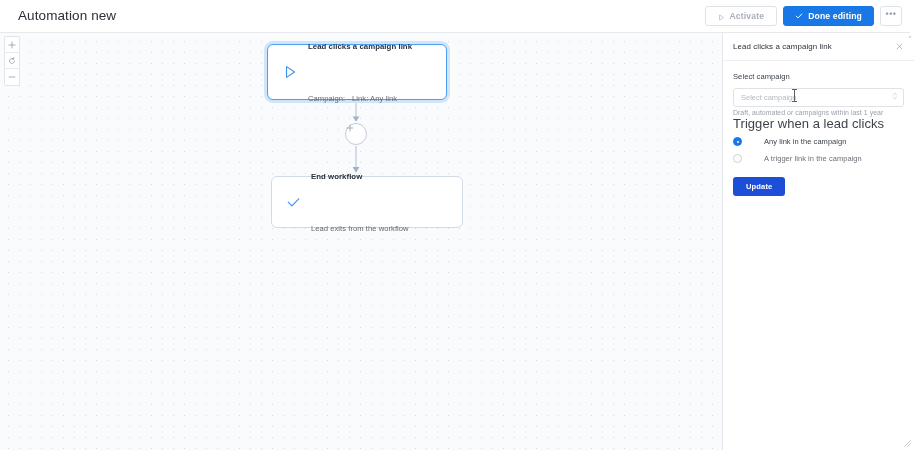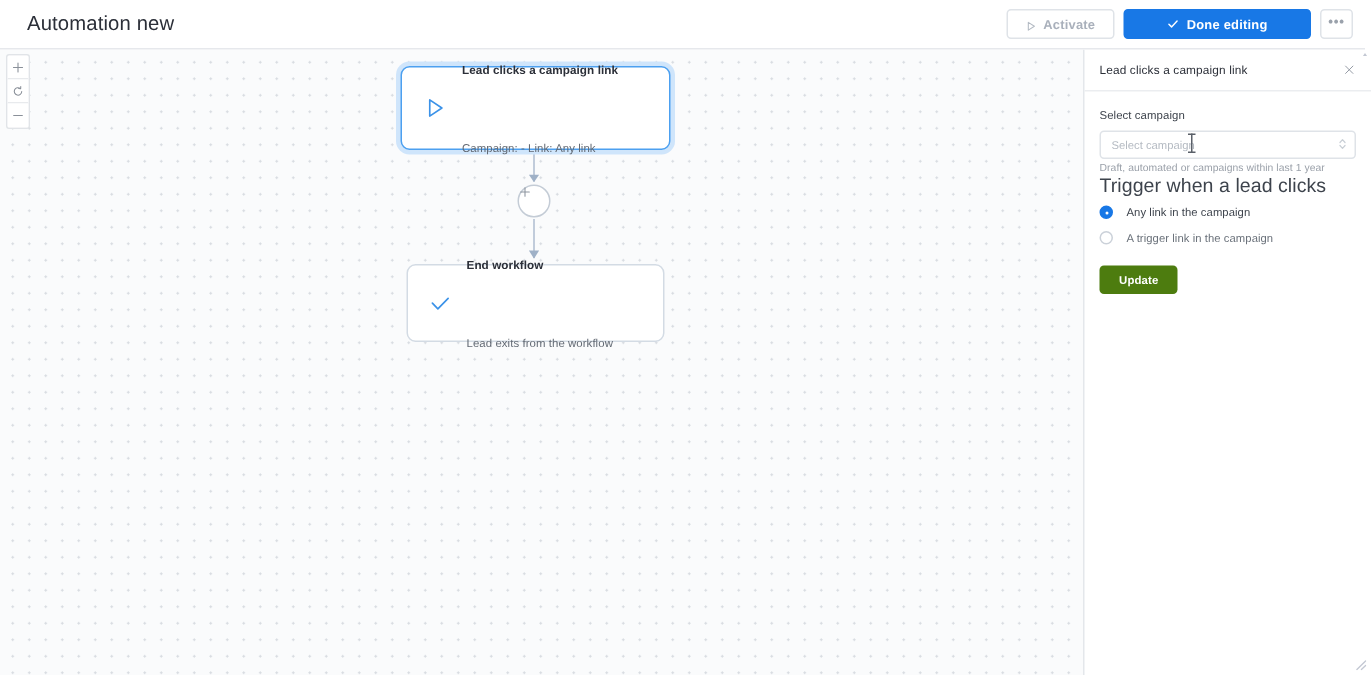--- a/index.html
+++ b/index.html
@@ -35,21 +35,21 @@
     gap: 5px; height: 20px; border-radius: 3px;
     font-size: 8.6px; font-weight: 600; letter-spacing: .15px;
     cursor: pointer; white-space: nowrap; user-select: none;
   }
   .btn-activate {
     padding: 0 12px; background: #fff; color: #a9b0bb;
     border: 1px solid #dfe3e8;
     text-align: right;
   }
   .btn-done {
-    padding: 0 28px; background: #1878e6; color: #fff; border: 1px solid #1878e6;
+    padding: 0 11px; background: #1878e6; color: #fff; border: 1px solid #1878e6;
   }
   .btn-more {
     width: 22px; height: 20px; background: #fff; border: 1px solid #dfe3e8;
     color: #9aa1ab; font-size: 9px; letter-spacing: .5px; line-height: 4px;
     padding-bottom: 4px;
   }
   .ico-play { width: 7px; height: 7px; display: block; }
   .ico-check { width: 8px; height: 8px; display: block; }
 
   
@@ -104,21 +104,21 @@
   
   #node-addtrigger {
     left: 468px; top: 11px; width: 172px; height: 56px;
     border: 1px dashed #c7cdd5; background: #fdfdfe;
   }
   #node-addtrigger .node-icon svg { width: 16px; height: 16px; }
   #node-addtrigger .node-title { color: #2b2f38; }
 
   
   #node-end {
-    left: 271px; top: 143px; width: 172px; height: 52px;
+    left: 271px; top: 143px; width: 192px; height: 52px;
     border-color: #d3dbe4;
   }
   #node-end .node-icon svg { width: 15px; height: 15px; }
 
   
   .connector { position: absolute; left: 338px; top: 67px; width: 36px; height: 76px; }
   .connector svg { position: absolute; inset: 0; width: 36px; height: 76px; }
   .plus-node {
     position: absolute; left: 7px; top: 23px;
     width: 22px; height: 22px; border-radius: 50%;
@@ -184,41 +184,41 @@
 
   .helper-text {
     margin-top: 4px; font-size: 6.9px; color: #9aa0a9; letter-spacing: .05px;
   }
 
   .group-label {
     margin-top: 0; margin-bottom: 6px;
     font-size: 13px; color: #3d434c; letter-spacing: .05px; display: block;
   }
   .radio-row {
-    display: flex; align-items: center; gap: 9px;
+    display: flex; align-items: center; gap: 22px;
     margin-bottom: 8px; cursor: pointer;
   }
   .radio-dot {
     width: 9px; height: 9px; border-radius: 50%;
     border: 1px solid #cbd1d9; background: #fff;
     flex: 0 0 auto; position: relative;
   }
   .radio-row.selected .radio-dot {
     border-color: #1878e6; background: #1878e6;
   }
   .radio-row.selected .radio-dot::after {
     content: ""; position: absolute; left: 2.5px; top: 2.5px;
     width: 2px; height: 2px; border-radius: 50%; background: #fff;
   }
   .radio-label { font-size: 7.5px; color: #3d434c; letter-spacing: .05px; }
   .radio-row:not(.selected) .radio-label { color: #6a717a; }
 
   .btn-update {
     margin-top: 6px; height: 19px; padding: 0 13px;
-    background: #4d7c0f; border: none; border-radius: 3px;
+    background: #1d4ed8; border: none; border-radius: 3px;
     color: #fff; font-size: 7.6px; font-weight: 700; letter-spacing: .1px;
     cursor: pointer; font-family: "Liberation Sans", sans-serif;
   }
 
   
   .resize-handle {
     position: absolute; right: 3px; bottom: 3px;
     width: 9px; height: 9px; z-index: 50; color: #c3c8d3;
   }
   .resize-handle svg { width: 9px; height: 9px; display: block; }

